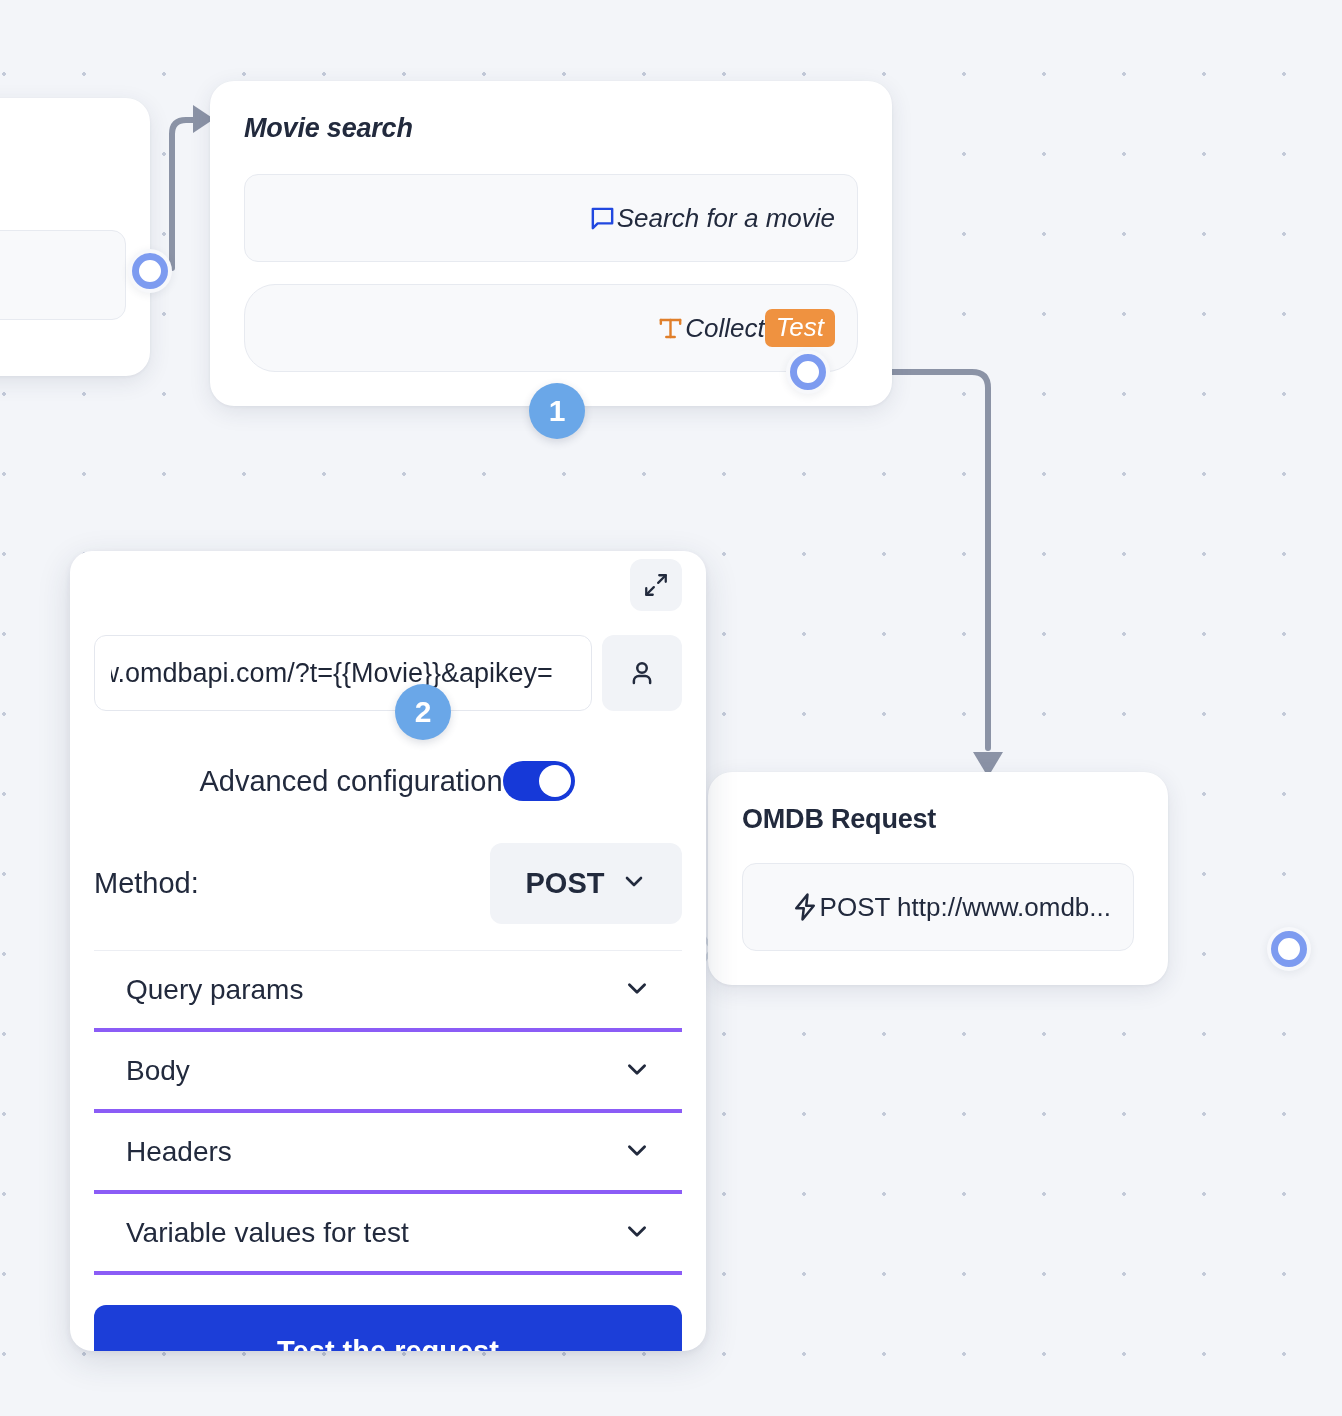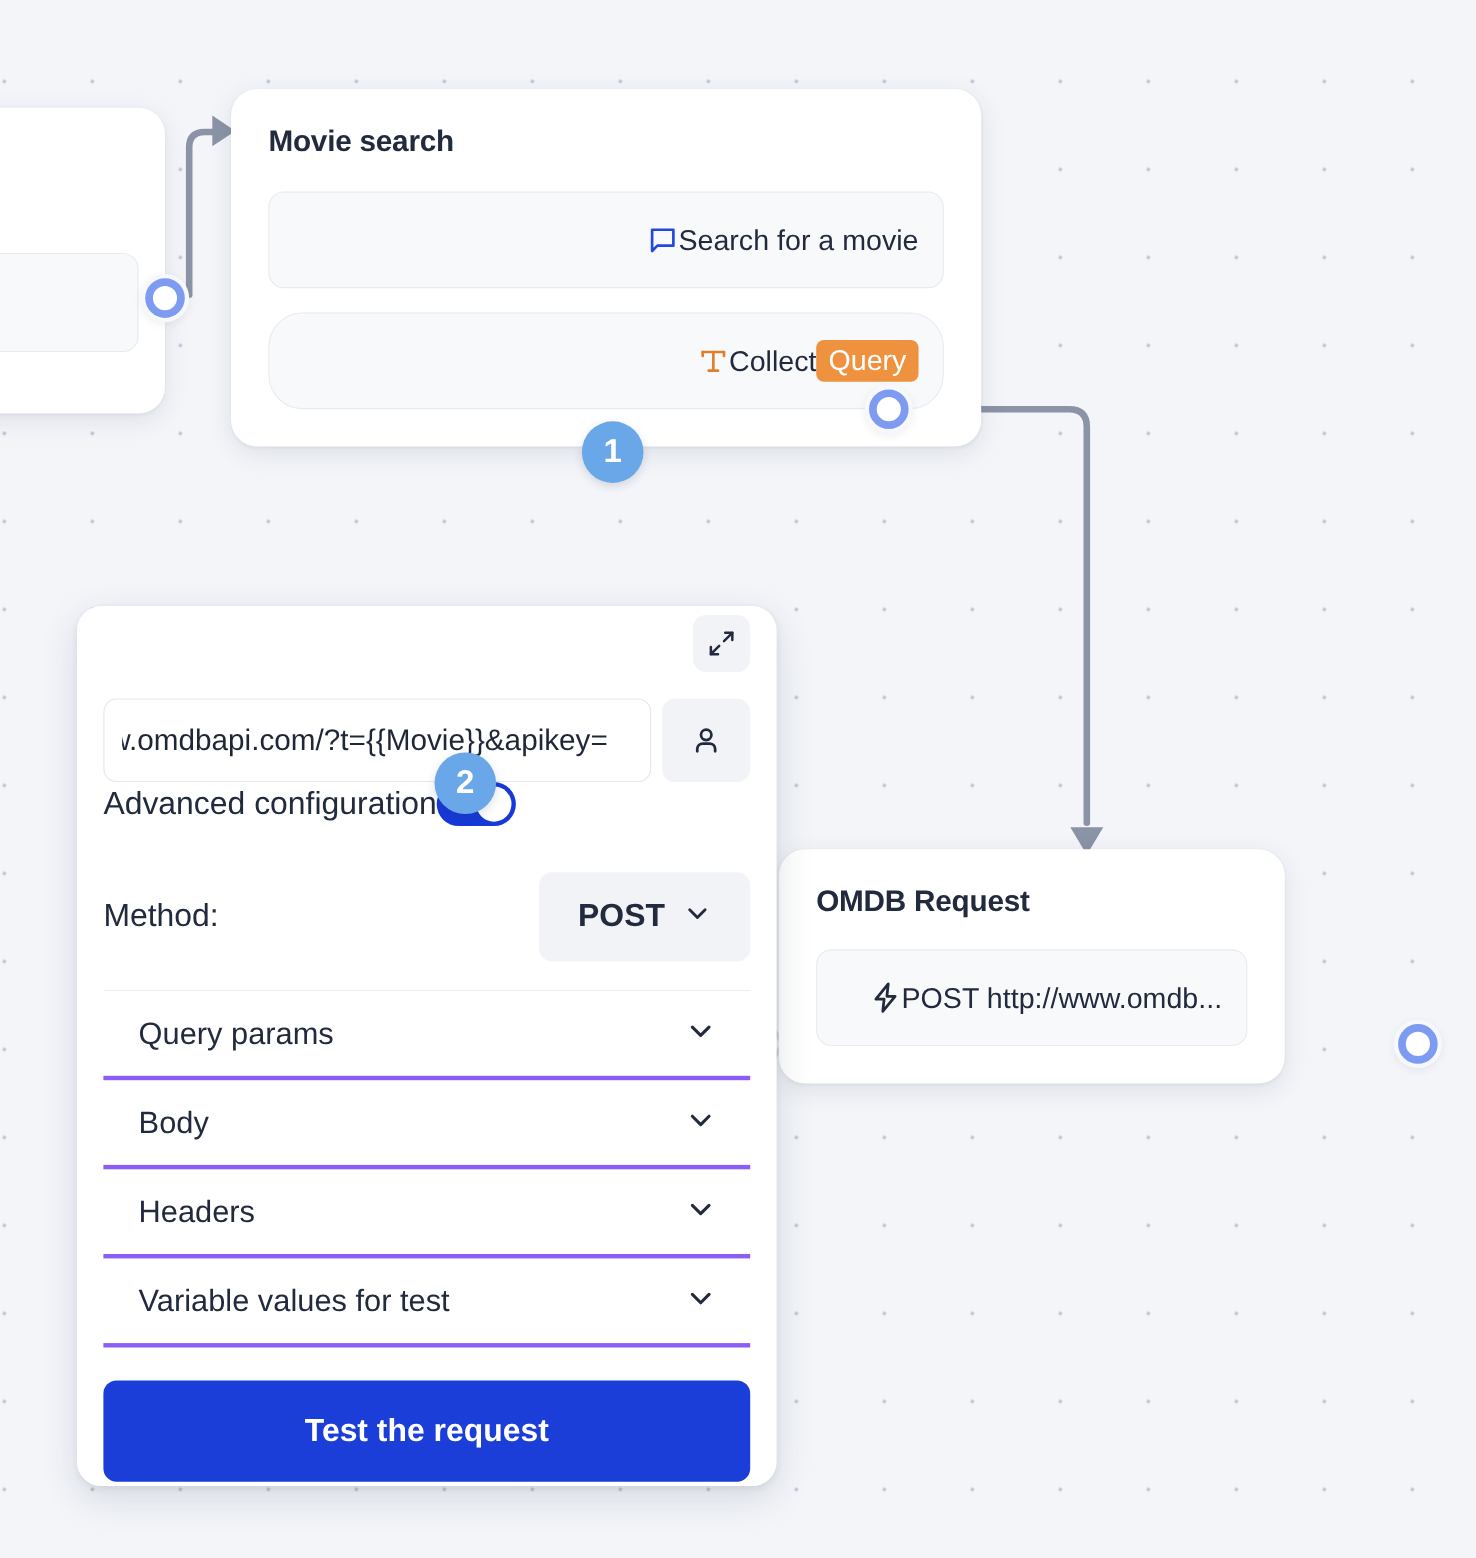--- a/index.html
+++ b/index.html
@@ -91,20 +91,21 @@
     border: 1px solid #e7eaf0;
     border-radius: 14px;
   }
 
   
   #node-movie {
     left: 210px;
     top: 81px;
     width: 682px;
     padding: 32px 34px 34px;
+    font-style: italic;
   }
   #node-movie .node-title { margin-bottom: 30px; }
   #node-movie .node-row + .node-row { margin-top: 22px; border-radius: 31px; }
 
   
   #node-omdb {
     left: 708px;
     top: 772px;
     width: 460px;
     padding: 32px 34px 34px;
@@ -192,21 +193,22 @@
     border-radius: 12px;
     display: flex;
     align-items: center;
     justify-content: center;
     cursor: pointer;
   }
 
   .adv-row {
     display: flex;
     align-items: center;
-    justify-content: flex-start;
+    justify-content: center;
+    margin-top: 50px;
     padding-right: 2px;
   }
   .adv-label { font-size: 29px; color: #222a3d; }
 
   .toggle {
     width: 72px;
     height: 40px;
     border-radius: 20px;
     background: #1639d8;
     position: relative;
@@ -330,21 +332,21 @@
       <span class="row-icon">
         <svg width="29" height="29" viewBox="0 0 24 24" fill="none" stroke="#e07f2a" stroke-width="2" stroke-linecap="round">
           <path d="M4 5 H20"></path>
           <path d="M4 5 V8"></path>
           <path d="M20 5 V8"></path>
           <path d="M12 5 V19"></path>
           <path d="M8.5 19 H15.5"></path>
         </svg>
       </span>
       <span>Collect</span>
-      <span class="var-chip">Query</span>
+      <span class="var-chip">Test</span>
     </div>
   </div>
 
   <div class="node" id="node-omdb">
     <div class="node-title">OMDB Request</div>
 
     <div class="node-row">
       <span class="row-icon">
         <svg width="30" height="30" viewBox="0 0 24 24" fill="none" stroke="#222a3d" stroke-width="2" stroke-linecap="round" stroke-linejoin="round">
           <path d="M14 2 L5 13 H11 L10 22 L19 11 H13 Z"></path>

